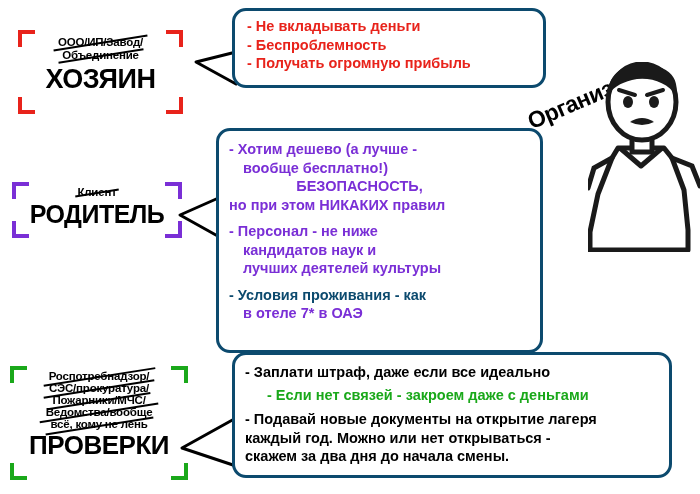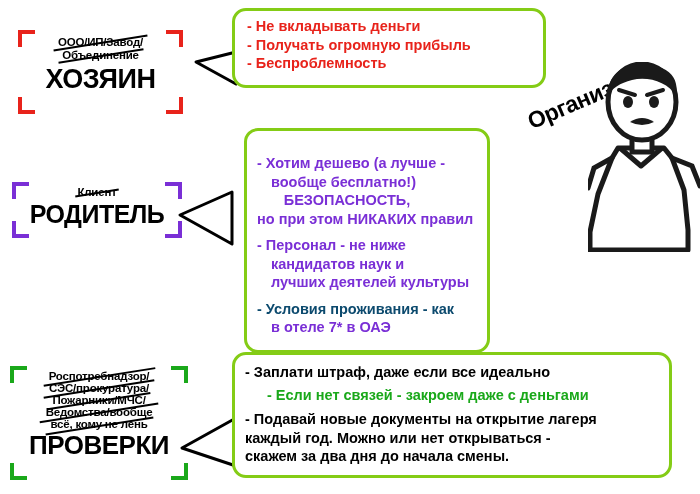--- a/index.html
+++ b/index.html
@@ -65,21 +65,21 @@
   }
   .brackets i.tl { left: 0; top: 0; border-left: 4px solid currentColor; border-top: 4px solid currentColor; }
   .brackets i.tr { right: 0; top: 0; border-right: 4px solid currentColor; border-top: 4px solid currentColor; }
   .brackets i.bl { left: 0; bottom: 0; border-left: 4px solid currentColor; border-bottom: 4px solid currentColor; }
   .brackets i.br { right: 0; bottom: 0; border-right: 4px solid currentColor; border-bottom: 4px solid currentColor; }
 
   
   .bubble {
     position: absolute;
     background: #ffffff;
-    border: 3px solid #84cc16;
+    border: 3px solid #0c4a6e;
     border-radius: 14px;
     box-sizing: border-box;
     padding: 8px 12px;
   }
   .bubble .line {
     font-size: 14.5px;
     font-weight: bold;
     line-height: 1.28;
     white-space: nowrap;
   }
@@ -133,38 +133,38 @@
       <span class="strike">ООО/ИП/Завод/</span>
     </div>
     <div class="label-small" style="color:#000000; margin-top:1px;">
       <span class="strike">Объединение</span>
     </div>
     <div class="label-big" style="font-size:27px; color:#000000; margin-top:4px;">ХОЗЯИН</div>
   </div>
 
   <div class="bubble" style="left:232px; top:8px; width:314px; height:80px; padding-top:6px;">
     <div class="line" style="color:#e8231b;">- Не вкладывать деньги</div>
+    <div class="line" style="color:#e8231b;">- Беспроблемность</div>
     <div class="line" style="color:#e8231b;">- Получать огромную прибыль</div>
-    <div class="line" style="color:#e8231b;">- Беспроблемность</div>
   </div>
 
   <div class="brackets" style="left:12px; top:182px; width:170px; height:56px; color:#7a2fd6;">
     <i class="tl"></i>
       <i class="tr"></i>
       <i class="bl"></i>
       <i class="br"></i>
   </div>
   <div class="label-block" style="left:12px; top:186px; width:170px;">
     <div class="label-small" style="color:#000000;">
       <span class="strike">Клиент</span>
     </div>
     <div class="label-big" style="font-size:25px; color:#000000; margin-top:3px;">РОДИТЕЛЬ</div>
   </div>
 
-  <div class="bubble" style="left:244px; top:128px; width:246px; height:225px; padding:23px 10px;">
+  <div class="bubble" style="left:216px; top:128px; width:327px; height:225px; padding:9px 10px;">
     <div class="line" style="color:#7a2fd6;">- Хотим дешево (а лучше -</div>
     <div class="line" style="color:#7a2fd6; padding-left:14px;">вообще бесплатно!)</div>
     <div class="line" style="color:#7a2fd6; text-align:center; padding-right:40px;">БЕЗОПАСНОСТЬ,</div>
     <div class="line" style="color:#7a2fd6;">но при этом НИКАКИХ правил</div>
     <div class="line" style="color:#7a2fd6; margin-top:8px;">- Персонал - не ниже</div>
     <div class="line" style="color:#7a2fd6; padding-left:14px;">кандидатов наук и</div>
     <div class="line" style="color:#7a2fd6; padding-left:14px;">лучших деятелей культуры</div>
     <div class="line" style="color:#0c4a6e; margin-top:8px;">- Условия проживания - как</div>
     <div class="line" style="color:#7a2fd6; padding-left:14px;">в отеле 7* в ОАЭ</div>
   </div>

